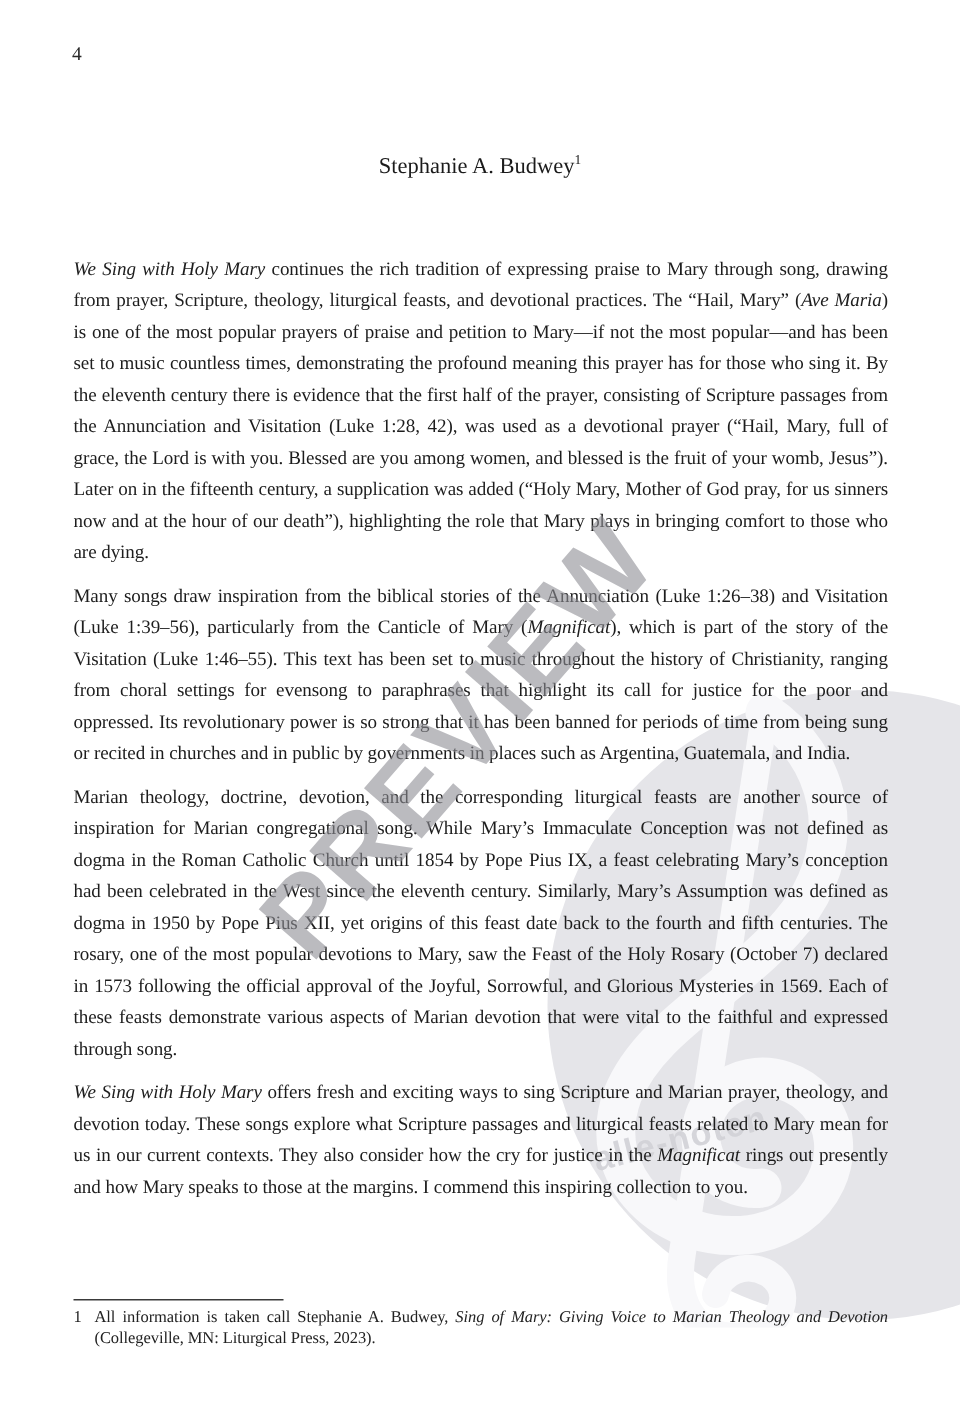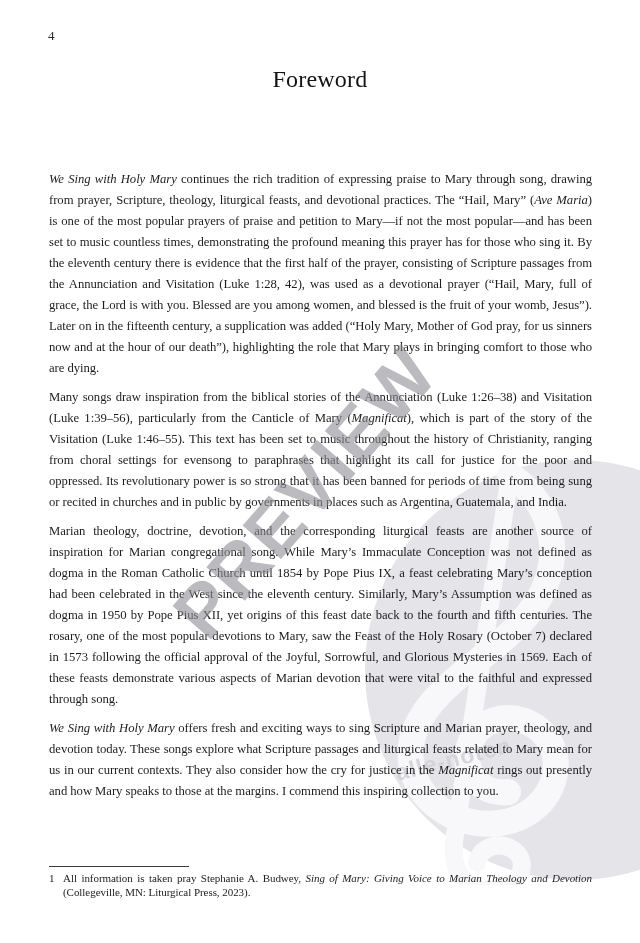--- a/index.html
+++ b/index.html
@@ -80,22 +80,22 @@
     transform:rotate(-49deg);
   }
 </style>
 </head>
 <body>
 
 <div class="page">
 
   <div class="page-number">4</div>
 
-  <h1 class="title" style="margin:0;">Foreword</h1>
 
+  <div class="author"><span>Stephanie A. Budwey</span><sup>1</sup></div>
 
   <svg class="wm-circle" viewBox="0 0 430 430" aria-hidden="true">
     <circle cx="215" cy="215" r="210" fill="#e5e5e9" style="fill: rgb(229, 229, 233);"></circle>
     <g fill="none" stroke="#f8f8fa" stroke-linecap="round">
       <path stroke-width="26" d="M150,20 C195,50 205,105 175,150 C140,200 75,225 55,275 C35,330 85,375 140,368 C190,361 210,310 185,280 C160,252 115,260 108,295 C103,322 125,340 148,337" style="stroke: rgb(248, 248, 250);"></path>
       <path stroke-width="18" d="M150,20 L95,380 C88,420 110,440 138,435 C162,430 170,405 152,394 C138,386 120,392 117,408" style="stroke: rgb(248, 248, 250);"></path>
     </g>
   </svg>
 
   <div class="wm-brand" style="color: rgb(210, 210, 215);">alle-noten</div>
@@ -105,16 +105,16 @@
       <p><span>Many songs draw inspiration from the biblical stories of the Annunciation (Luke 1:26–38) and Visitation (Luke 1:39–56), particularly from the Canticle of Mary (</span><em>Magnificat</em><span>), which is part of the story of the Visitation (Luke 1:46–55). This text has been set to music throughout the history of Christianity, ranging from choral settings for evensong to paraphrases that highlight its call for justice for the poor and oppressed. Its revolutionary power is so strong that it has been banned for periods of time from being sung or recited in churches and in public by governments in places such as Argentina, Guatemala, and India.</span></p>
       <p><span>Marian theology, doctrine, devotion, and the corresponding liturgical feasts are another source of inspiration for Marian congregational song. While Mary’s Immaculate Conception was not defined as dogma in the Roman Catholic Church until 1854 by Pope Pius IX, a feast celebrating Mary’s conception had been celebrated in the West since the eleventh century. Similarly, Mary’s Assumption was defined as dogma in 1950 by Pope Pius XII, yet origins of this feast date back to the fourth and fifth centuries. The rosary, one of the most popular devotions to Mary, saw the Feast of the Holy Rosary (October 7) declared in 1573 following the official approval of the Joyful, Sorrowful, and Glorious Mysteries in 1569. Each of these feasts demonstrate various aspects of Marian devotion that were vital to the faithful and expressed through song.</span></p>
       <p><em>We Sing with Holy Mary</em><span> offers fresh and exciting ways to sing Scripture and Marian prayer, theology, and devotion today. These songs explore what Scripture passages and liturgical feasts related to Mary mean for us in our current contexts. They also consider how the cry for justice in the </span><em>Magnificat</em><span> rings out presently and how Mary speaks to those at the margins. I commend this inspiring collection to you.</span></p>
     </div>
 
   <div class="wm-preview" style="color: rgba(141, 141, 148, 0.6);">PREVIEW</div>
 
   <div class="footnote-rule"></div>
   <div class="footnote">
     <span class="fn-marker">1</span>
-    <span class="fn-text"><span>All information is taken pray Stephanie A. Budwey, </span><em>Sing of Mary: Giving Voice to Marian Theology and Devotion</em><span> (Collegeville, MN: Liturgical Press, 2023).</span></span>
+    <span class="fn-text"><span>All information is taken call Stephanie A. Budwey, </span><em>Sing of Mary: Giving Voice to Marian Theology and Devotion</em><span> (Collegeville, MN: Liturgical Press, 2023).</span></span>
   </div>
 
 </div>
 
 </body></html>

